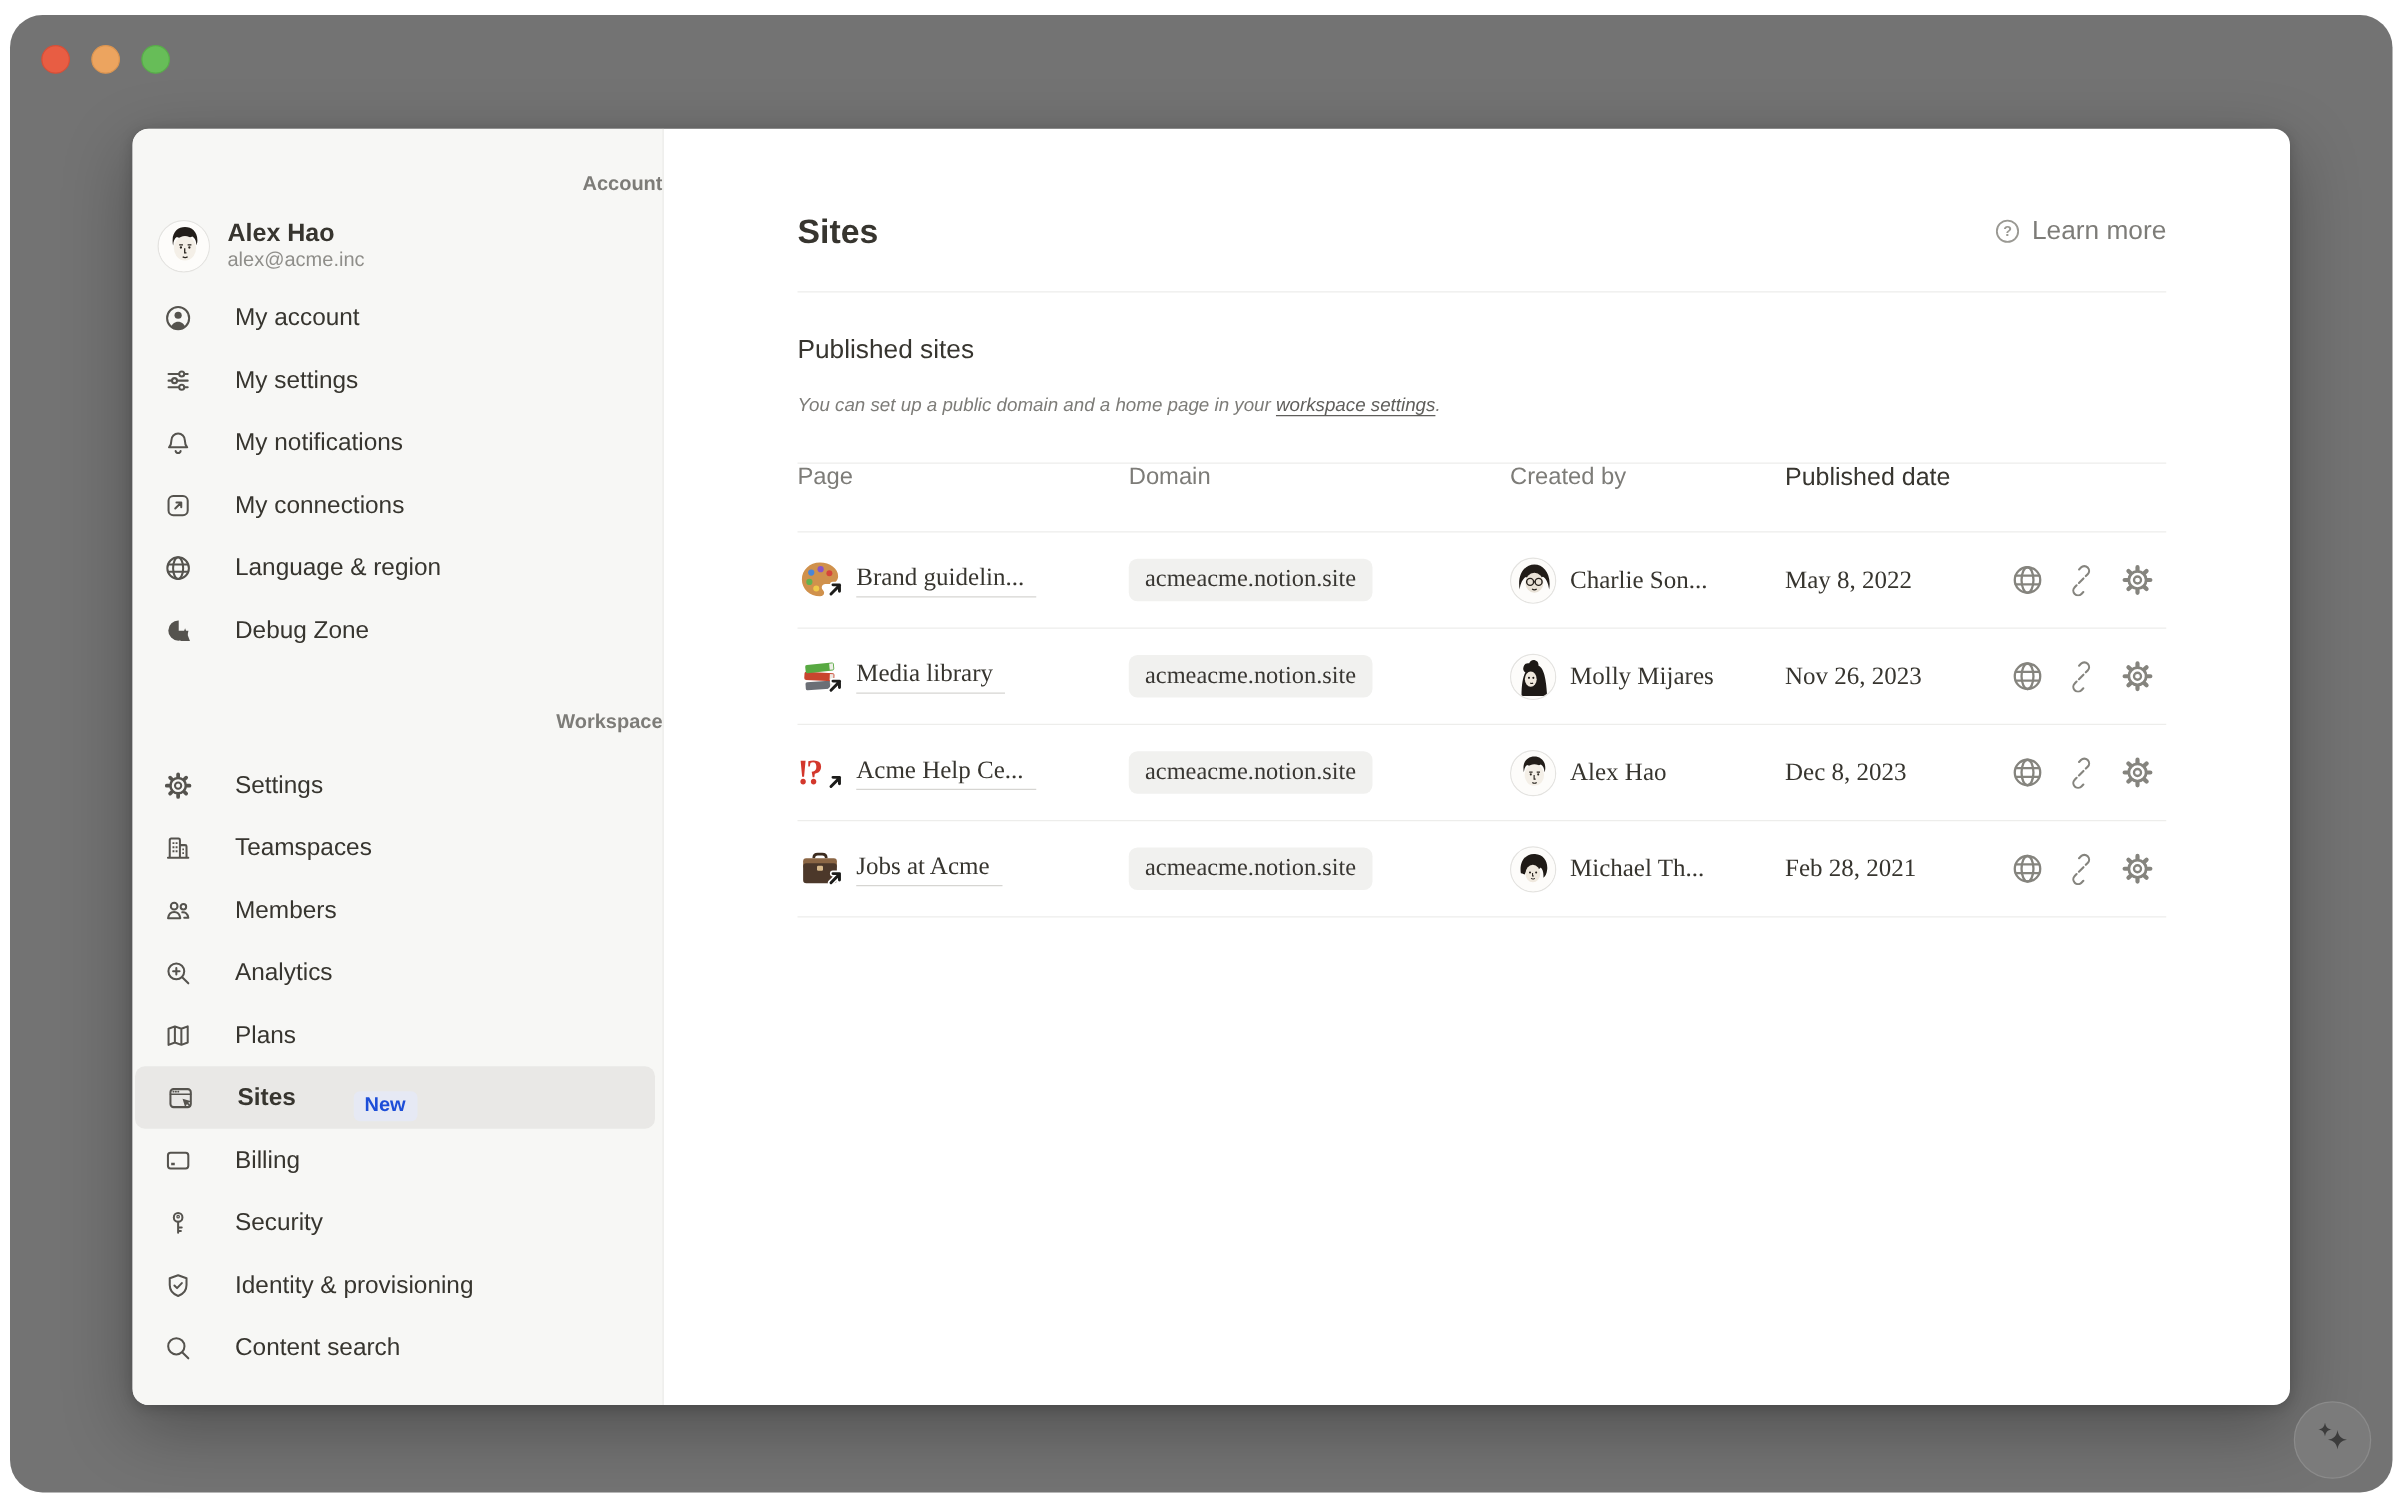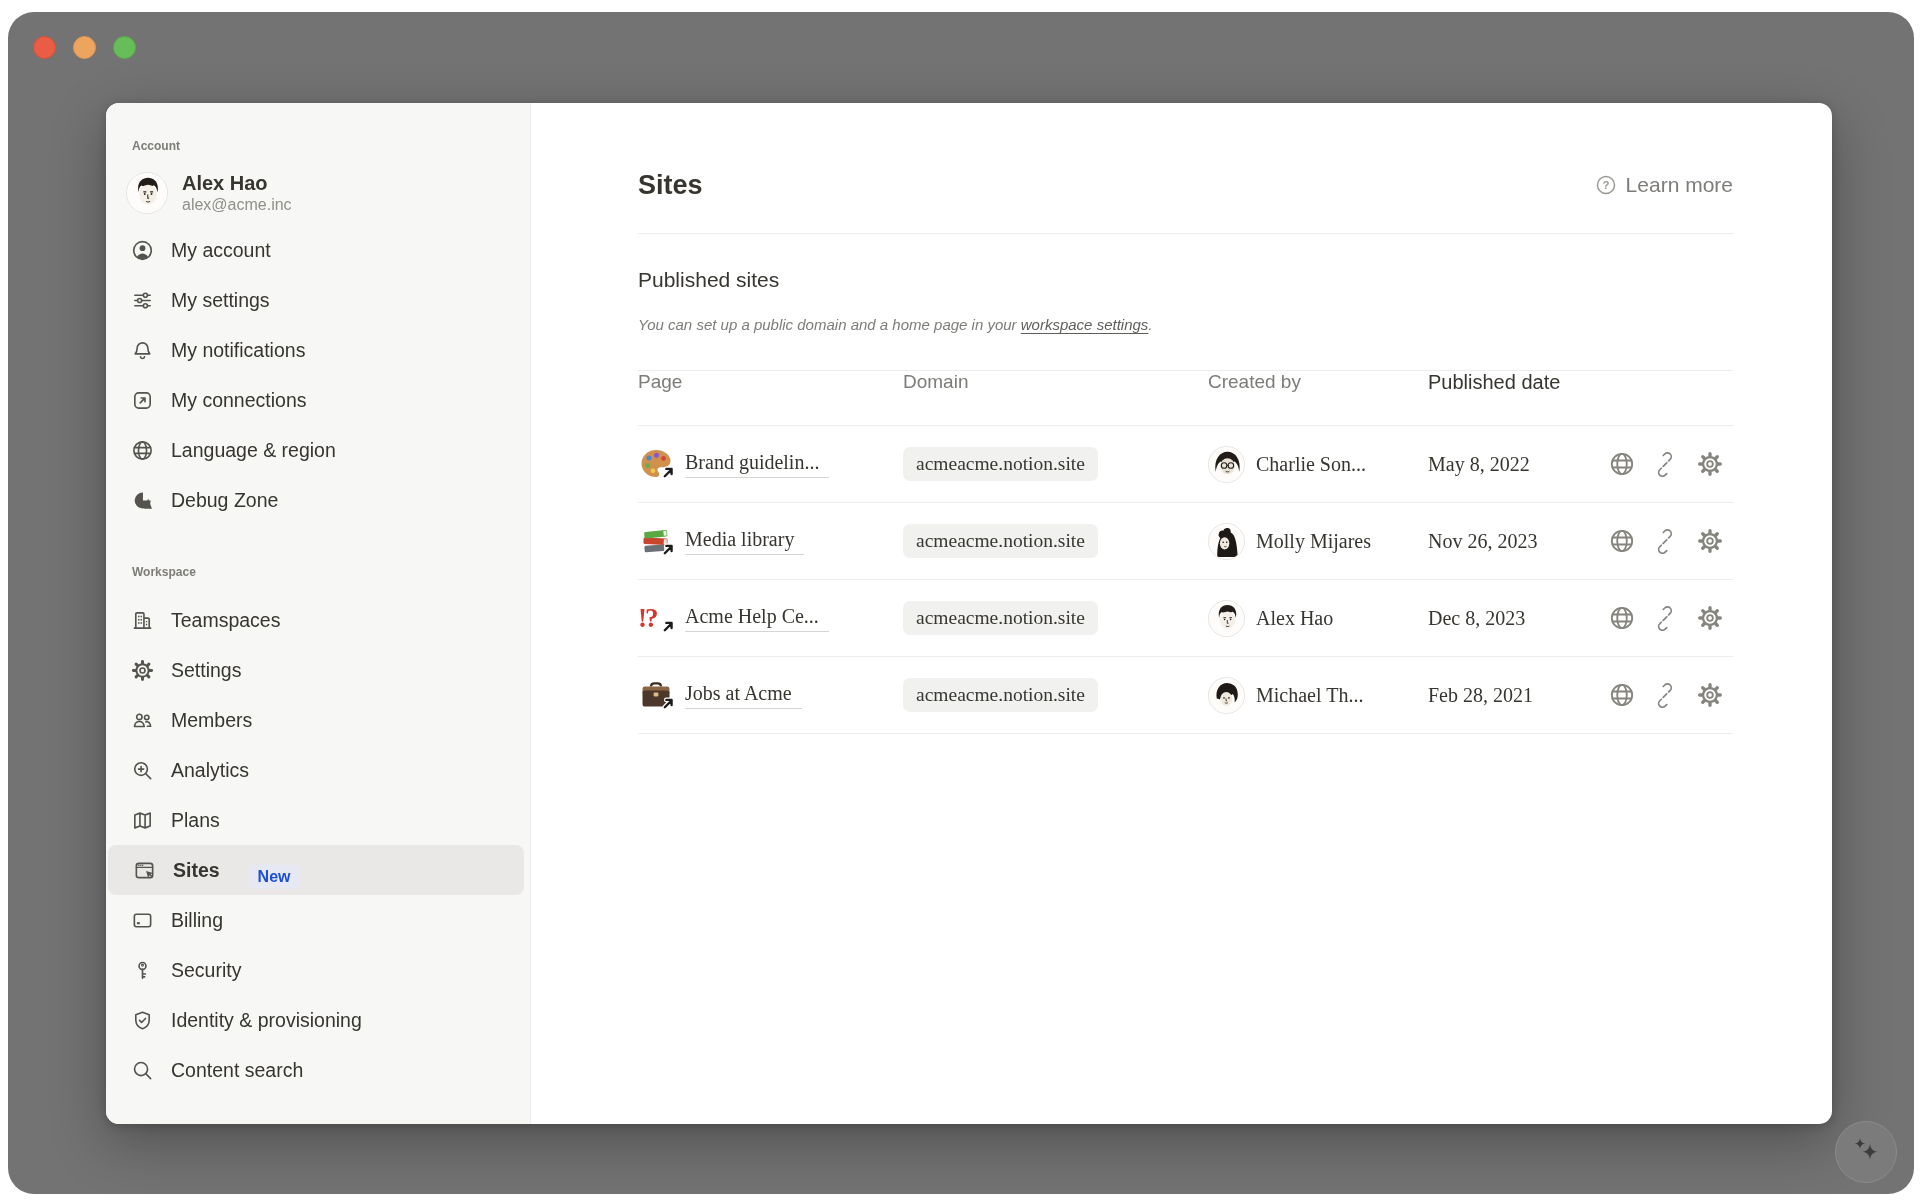--- a/index.html
+++ b/index.html
@@ -16,28 +16,28 @@
   .light.green  { background:#67bd58; border:1px solid #58ad49; }
 
   
   .dialog { position:absolute; left:98px; top:91px; width:1726px; height:1021px;
     background:#ffffff; border-radius:13px; overflow:hidden; display:flex;
     box-shadow:0 18px 55px rgba(0,0,0,.30), 0 2px 10px rgba(0,0,0,.18); }
 
   
   .sidebar { width:425px; flex:0 0 425px; background:#f7f7f5; padding-top:36px;
     border-right:1px solid #ececea; overflow:hidden; }
-  .section-label { font-size:12px; font-weight:700; color:#7d7c78; margin:0 0 8px 26px; }
+  .section-label { font-size:16px; font-weight:700; color:#7d7c78; margin:0 0 8px 26px;text-align:right; }
   .section-label.ws { margin-top:40px; margin-bottom:16px; }
   .account-row { height:64px; display:flex; align-items:center; gap:14px; padding-left:20px; }
   .account-avatar { width:42px; height:42px; border-radius:50%; background:#fff;
     border:1px solid #e4e3e0; overflow:hidden; flex:0 0 42px; }
   .account-meta .nm { font-size:20px; font-weight:700; color:#37352f; line-height:24px; }
   .account-meta .em { font-size:16px; color:#8f8e8a; line-height:20px; }
-  .nav-item { height:50px; display:flex; align-items:center; gap:17px; padding:0 10px 0 24px;
+  .nav-item { height:50px; display:flex; align-items:center; gap:34px; padding:0 10px 0 24px;
     font-size:19.5px; color:#37352f; cursor:pointer; }
   .nav-item .nicon { width:24px; height:24px; flex:0 0 24px; display:flex; align-items:center; justify-content:center; }
   .nav-item svg { stroke:#55534e; fill:none; stroke-width:1.7; stroke-linecap:round; stroke-linejoin:round; }
   .nav-item svg .fl { fill:#55534e; stroke:none; }
   .nav-item.selected { background:#e9e8e6; border-radius:8px; margin:0 6px 0 2px; font-weight:700; }
   .badge-new { margin-left:12px; font-size:16px; font-weight:700; color:#1d4ed8;
     background:#e6e9f4; border-radius:5px; padding:3px 9px;margin-top:14px; }
 
   
   .main { flex:1; padding:64px 99px 0 107px; position:relative; }
@@ -173,37 +173,37 @@
             </svg>
           </span>
         <span>Debug Zone</span>
       </div>
 
       <div class="section-label ws">Workspace</div>
 
       <div class="nav-item">
         <span class="nicon">
             <svg width="23" height="23" viewBox="0 0 24 24">
-              <path d="M5 20V5.2c0-.7.5-1.2 1.2-1.2h6.1c.7 0 1.2.5 1.2 1.2V20M13.5 9.5h4.3c.7 0 1.2.5 1.2 1.2V20M3.5 20h17"></path>
-              <path d="M7.3 7h1.6v1.6H7.3zM9.9 7h1.6v1.6H9.9zM7.3 10.4h1.6V12H7.3zM9.9 10.4h1.6V12H9.9zM7.3 13.8h1.6v1.6H7.3zM9.9 13.8h1.6v1.6H9.9zM15.5 12.4h1.4v1.4h-1.4zM15.5 15.5h1.4v1.4h-1.4z" class="fl"></path>
-            </svg>
-          </span>
-        <span>Teamspaces</span>
-      </div>
-      <div class="nav-item">
-        <span class="nicon">
-            <svg width="23" height="23" viewBox="0 0 24 24">
               <g stroke-width="3.1">
                 <path d="M19.2 12h2.3M17.1 17.1l1.6 1.6M12 19.2v2.3M6.9 17.1l-1.6 1.6M4.8 12H2.5M6.9 6.9L5.3 5.3M12 4.8V2.5M17.1 6.9l1.6-1.6"></path>
               </g>
               <circle cx="12" cy="12" r="6.4" stroke-width="2.1"></circle>
               <circle cx="12" cy="12" r="2.6" stroke-width="1.7"></circle>
             </svg>
           </span>
         <span>Settings</span>
+      </div>
+      <div class="nav-item">
+        <span class="nicon">
+            <svg width="23" height="23" viewBox="0 0 24 24">
+              <path d="M5 20V5.2c0-.7.5-1.2 1.2-1.2h6.1c.7 0 1.2.5 1.2 1.2V20M13.5 9.5h4.3c.7 0 1.2.5 1.2 1.2V20M3.5 20h17"></path>
+              <path d="M7.3 7h1.6v1.6H7.3zM9.9 7h1.6v1.6H9.9zM7.3 10.4h1.6V12H7.3zM9.9 10.4h1.6V12H9.9zM7.3 13.8h1.6v1.6H7.3zM9.9 13.8h1.6v1.6H9.9zM15.5 12.4h1.4v1.4h-1.4zM15.5 15.5h1.4v1.4h-1.4z" class="fl"></path>
+            </svg>
+          </span>
+        <span>Teamspaces</span>
       </div>
       <div class="nav-item">
         <span class="nicon">
             <svg width="23" height="23" viewBox="0 0 24 24">
               <circle cx="8.7" cy="8.3" r="2.8"></circle>
               <path d="M3.6 18.3c.5-3.5 2.7-5.2 5.1-5.2s4.6 1.7 5.1 5.2z"></path>
               <circle cx="16.4" cy="8.8" r="2.3"></circle>
               <path d="M15.5 13.4c2.2-.3 4.5 1.2 5 4.6h-3.4"></path>
             </svg>
           </span>

